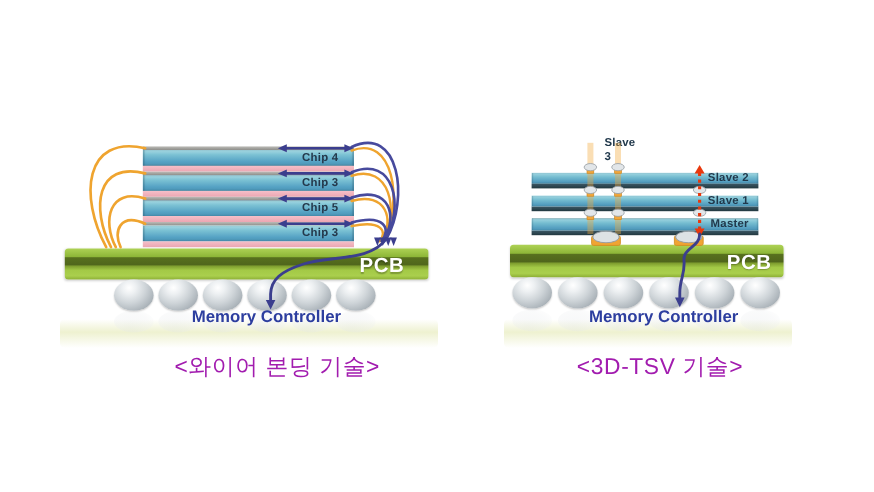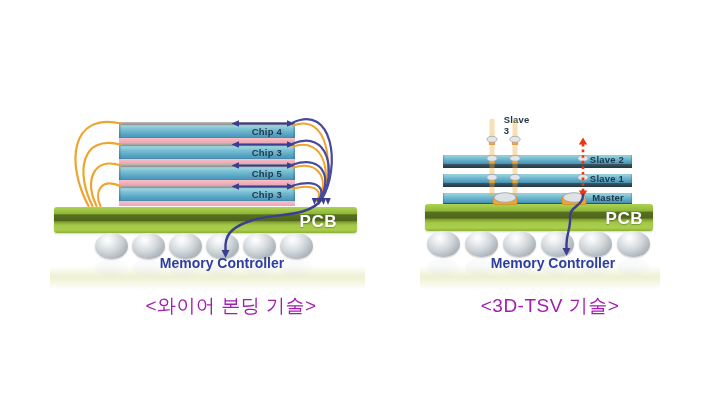--- a/index.html
+++ b/index.html
@@ -25,21 +25,21 @@
 
   
   .rchip{position:absolute;left:443px;width:189px;display:flex;flex-direction:column;}
   .rchip-blue{
     flex:1;position:relative;
     background:linear-gradient(to bottom,#a3d8e2 0%,#74bcd0 40%,#559fc0 80%,#4c94b4 100%);
     box-shadow:inset 1px 0 1px rgba(40,80,100,.3), inset -1px 0 1px rgba(40,80,100,.3);
   }
   .rchip-dark{height:4px;background:linear-gradient(#3c5866,#22383f);}
   .rchip-tall{height:22px;align-items:center;}
-  .rchip-thin{height:13.5px;margin-top:11px;}
+  .rchip-thin{height:13.5px;}
   .rchip-label{
     position:absolute;right:8px;top:0;bottom:0;display:flex;align-items:center;
     font-size:9.5px;font-weight:600;color:#21394c;letter-spacing:.2px;
   }
 
   
   .pcb{
     position:absolute;border-radius:3px;
     background:linear-gradient(to bottom,
       #aed255 0%, #8eb738 26%, #57701e 30%, #50661c 52%,

